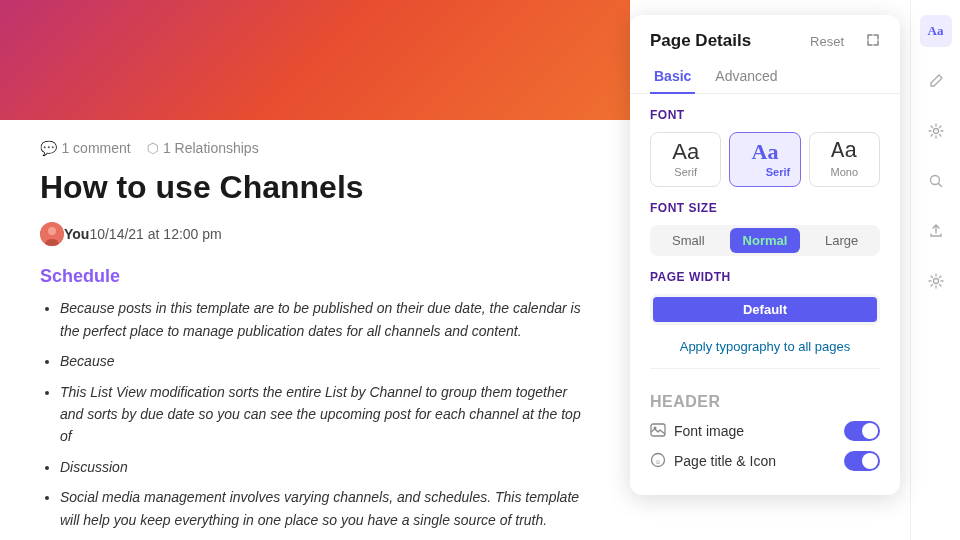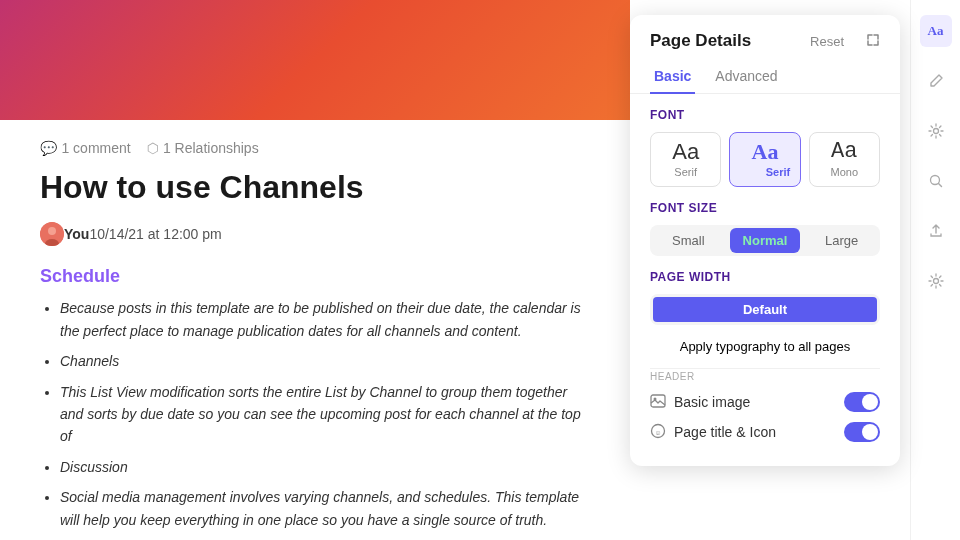--- a/index.html
+++ b/index.html
@@ -293,35 +293,35 @@
     .width-option.active {
       background: #5b5bef;
       color: #fff;
       font-weight: 600;
     }
 
     .apply-typography-link {
       display: block;
       text-align: center;
       font-size: 13px;
-      color: #000000;
+      color: #0369a1;
       cursor: pointer;
       margin-bottom: 14px;
       text-decoration: none;
     }
 
     .header-section-label {
-      font-size: 10px;
-      font-weight: 400;
+      font-size: 16px;
+      font-weight: 700;
       color: #aaa;
       text-transform: uppercase;
       letter-spacing: 0.5px;
       margin-bottom: 10px;
       border-top: 1px solid #f0f0f0;
-      padding-top: 2px;
+      padding-top: 24px;
     }
 
     .toggle-row {
       display: flex;
       align-items: center;
       justify-content: space-between;
       margin-bottom: 10px;
     }
 
     .toggle-label {
@@ -414,21 +414,21 @@
           <circle cx="12" cy="9" r="4" fill="#f5a090"></circle>
           <ellipse cx="12" cy="22" rx="7" ry="5" fill="#c05040"></ellipse>
         </svg>
       </div>
       <span class="author-name">You</span>
       <span>10/14/21 at 12:00 pm</span>
     </div>
     <h2 class="section-title">Schedule</h2>
     <ul class="content-list">
       <li>Because posts in this template are to be published on their due date, the calendar is the perfect place to manage publication dates for all channels and content.</li>
-      <li>Channels</li>
+      <li>Because</li>
       <li>This List View modification sorts the entire List by Channel to group them together and sorts by due date so you can see the upcoming post for each channel at the top of</li>
       <li>Discussion</li>
       <li>Social media management involves varying channels, and schedules. This template will help you keep everything in one place so you have a single source of truth.</li>
     </ul>
   </div>
 </div>
 
 <div class="page-details-panel">
   <div class="panel-header">
     <span class="panel-title">Page Details</span>
@@ -482,21 +482,21 @@
     <div class="header-section-label">HEADER</div>
     <div class="toggle-row">
       <div class="toggle-label">
         <span class="toggle-icon">
           <svg width="16" height="16" viewBox="0 0 16 16" fill="none">
             <rect x="1" y="2" width="14" height="12" rx="2" stroke="#888" stroke-width="1.3"></rect>
             <path d="M1 10l4-3 3 3 2-2 5 4" stroke="#888" stroke-width="1.3" stroke-linejoin="round"></path>
             <circle cx="5" cy="6" r="1.5" fill="#888"></circle>
           </svg>
         </span>
-        <span>Basic image</span>
+        <span>Font image</span>
       </div>
       <div class="toggle"></div>
     </div>
     <div class="toggle-row">
       <div class="toggle-label">
         <span class="toggle-icon">
           <svg width="16" height="16" viewBox="0 0 16 16" fill="none">
             <circle cx="8" cy="8" r="6.5" stroke="#888" stroke-width="1.3"></circle>
             <text x="8" y="11.5" text-anchor="middle" font-size="7" fill="#888">☺</text>
           </svg>

